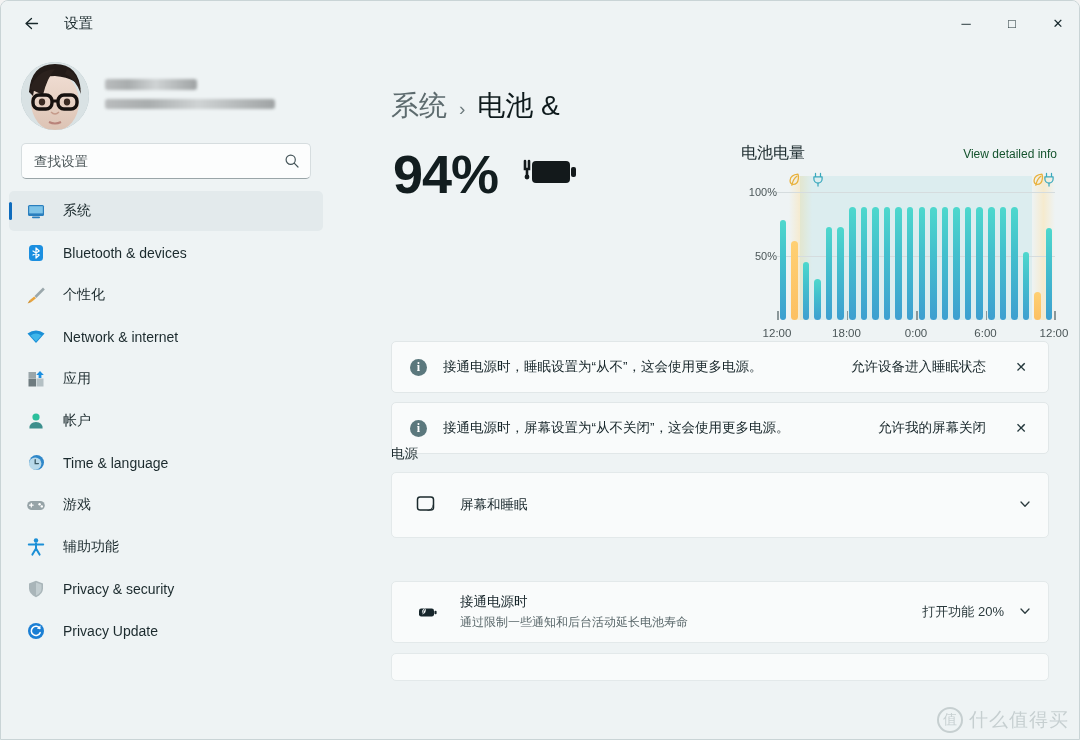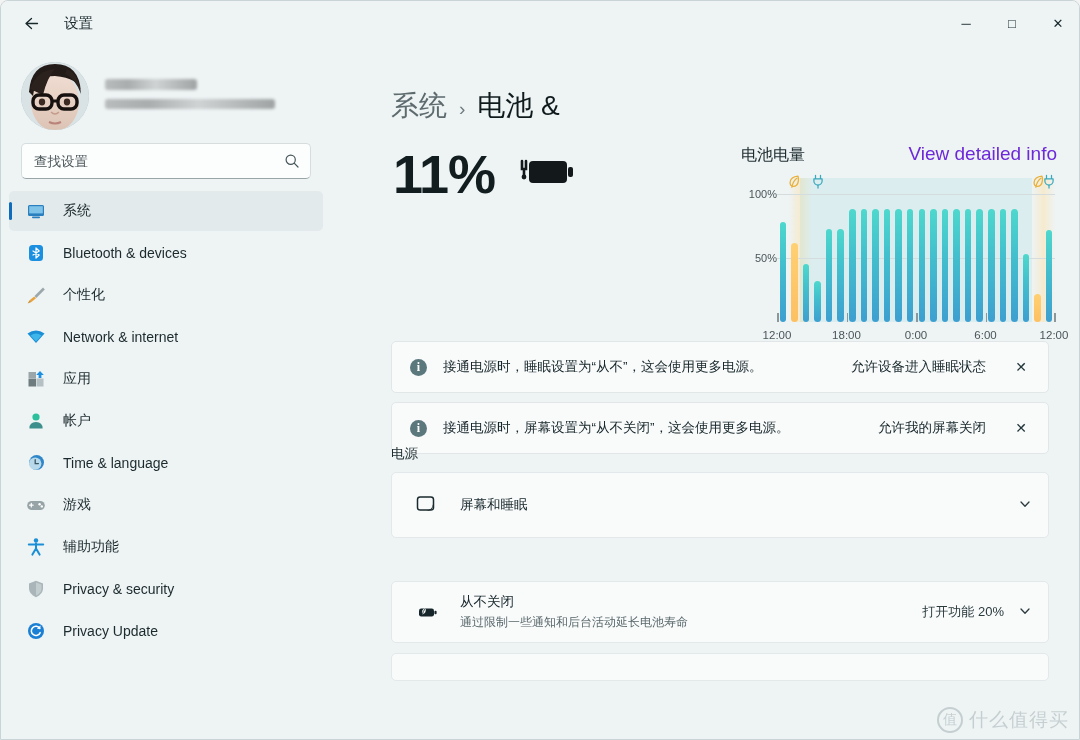--- a/index.html
+++ b/index.html
@@ -141,21 +141,21 @@
   
   .chartpanel {
     position: absolute; right: 22px; top: 98px;
     width: 330px; height: 192px;
   }
   .chart-head {
     display: flex; justify-content: space-between; align-items: baseline;
     padding: 0 2px 0 12px;
   }
   .chart-title { font-size: 16px; color: #1b2a2d; }
-  .chart-link { font-size: 19px; color: #6d28d9; cursor: pointer; }
+  .chart-link { font-size: 12px; color: #14532d; cursor: pointer; }
   .plot {
     position: relative; margin-top: 28px;
     width: 330px; height: 150px;
   }
   .ylabel {
     position: absolute; right: 100%; text-align: right;
     font-size: 11px; color: #4b5658; width: 44px;
     transform: translateY(-50%);
   }
   .gridline {
@@ -435,21 +435,21 @@
 
   <div class="content">
 
     <div class="breadcrumb">
       <span class="bc-parent">系统</span>
       <span class="bc-sep">›</span>
       <span class="bc-current">电池 &amp;</span>
     </div>
 
     <div class="batteryrow">
-      <div class="bigpct">11%</div>
+      <div class="bigpct">94%</div>
       <div class="batticon">
         <svg width="62" height="40" viewBox="0 0 62 40">
           <rect x="16" y="9" width="38" height="22" rx="4" fill="#13191b"></rect>
           <rect x="55" y="15" width="5" height="10" rx="2" fill="#13191b"></rect>
           <path d="M13 9 V17 H9 V9 M11 17 V23" fill="none" stroke="#13191b" stroke-width="2.6" stroke-linecap="round"></path>
           <circle cx="11" cy="25" r="2.4" fill="#13191b"></circle>
         </svg>
       </div>
     </div>
 
@@ -563,21 +563,21 @@
       <div class="card" style="height:62px;">
         <span class="card-icon">
           <svg width="24" height="24" viewBox="0 0 24 24">
             <rect x="4" y="8.5" width="15" height="8" rx="2.2" fill="#16252a"></rect>
             <rect x="19.4" y="10.8" width="2.2" height="3.4" rx="1" fill="#16252a"></rect>
             <path d="M10.8 8 Q5.4 9.6 7.4 14.4 Q11.6 13.2 10.8 8 Z" fill="#f5f8f9"></path>
             <path d="M10.4 8.6 Q7.6 11.4 7.6 14.2" fill="none" stroke="#16252a" stroke-width="0.9"></path>
           </svg>
         </span>
         <div class="card-body">
-          <div class="card-title">从不关闭</div>
+          <div class="card-title">接通电源时</div>
           <div class="card-sub">通过限制一些通知和后台活动延长电池寿命</div>
         </div>
         <span class="card-value">打开功能 20%</span>
         <span class="chev">
           <svg width="14" height="14" viewBox="0 0 14 14">
             <path d="M3 5 L7 9.2 L11 5" fill="none" stroke="#2b3a3d" stroke-width="1.3" stroke-linecap="round" stroke-linejoin="round"></path>
           </svg>
         </span>
       </div>
       <div class="card" style="height:28px;margin-top:10px;"></div>

